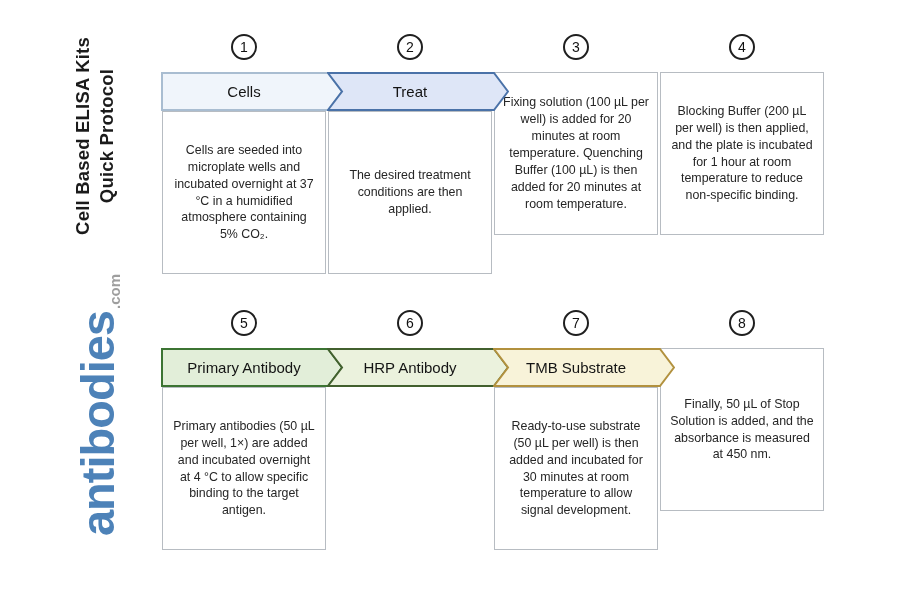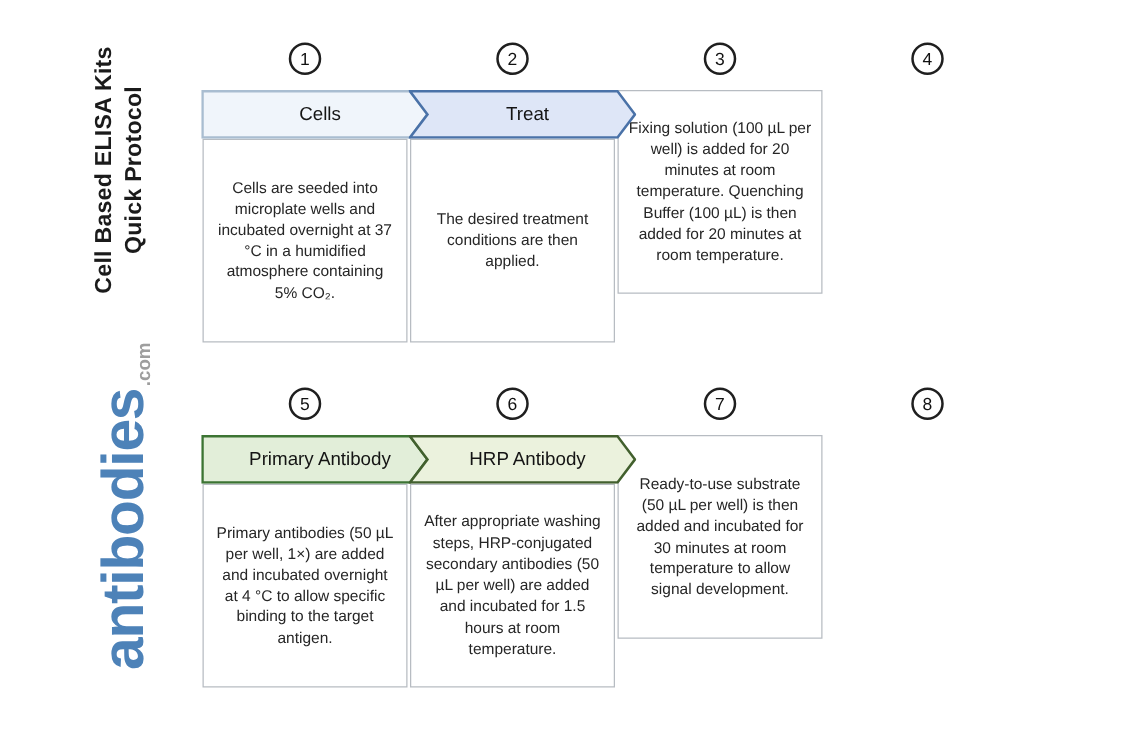--- a/index.html
+++ b/index.html
@@ -28,21 +28,21 @@
   .pcol{width:166px;flex:0 0 166px;}
   .num-circle{
     width:22px;height:22px;border:2px solid #1f1f1f;border-radius:50%;
     margin:0 auto 12px auto;background:#fff;
     display:flex;align-items:center;justify-content:center;
     font-size:14px;color:#111;
   }
   .banner{position:relative;height:39px;}
   .banner svg{position:absolute;left:0;top:0;display:block;}
   .banner-label{
-    position:absolute;left:12px;top:0;width:166px;height:39px;
+    position:absolute;left:0;top:0;width:166px;height:39px;
     display:flex;align-items:center;justify-content:center;
     font-size:15px;color:#141414;
   }
   .box{
     height:163px;margin:0 1px;border:1.4px solid #b7bcc2;background:#fff;
     display:flex;align-items:center;justify-content:center;
     padding:4px 8px;box-sizing:border-box;
   }
   .desc{
     margin:0;text-align:center;font-size:12.4px;line-height:1.37;color:#262626;
@@ -98,20 +98,23 @@
       <span>3</span>
     </div>
     <div class="box">
       <p class="desc">Fixing solution (100 µL per well) is added for 20 minutes at room temperature. Quenching Buffer (100 µL) is then added for 20 minutes at room temperature.</p>
     </div>
   </div>
         <div class="pcol">
     <div class="num-circle">
       <span>4</span>
     </div>
+    <div class="box">
+      <p class="desc">Blocking Buffer (200 µL per well) is then applied, and the plate is incubated for 1 hour at room temperature to reduce non-specific binding.</p>
+    </div>
   </div>
       </div>
     <div class="prow second">
         <div class="pcol">
     <div class="num-circle">
       <span>5</span>
     </div>
     <div class="banner">
       <svg width="182" height="39">
         <polygon stroke-width="2" stroke-linejoin="miter" points="1,1 167,1 181,19.5 167,38 1,38" fill="#e2eed9" stroke="#3c7433"></polygon>
@@ -125,33 +128,39 @@
         <div class="pcol">
     <div class="num-circle">
       <span>6</span>
     </div>
     <div class="banner">
       <svg width="182" height="39">
         <polygon stroke-width="2" stroke-linejoin="miter" points="1,1 167,1 181,19.5 167,38 1,38 15,19.5" fill="#ebf2dd" stroke="#42602e"></polygon>
       </svg>
       <div class="banner-label">HRP Antibody</div>
     </div>
-    <div class="box">
-      <p class="desc">After appropriate washing steps, HRP-conjugated secondary antibodies (50 µL per well) are added and incubated for 1.5 hours at room temperature.</p>
-    </div>
   </div>
         <div class="pcol">
     <div class="num-circle">
       <span>7</span>
+    </div>
+    <div class="banner">
+      <svg width="182" height="39">
+        <polygon stroke-width="2" stroke-linejoin="miter" points="1,1 167,1 181,19.5 167,38 1,38 15,19.5" fill="#f8f3d9" stroke="#b2913e"></polygon>
+      </svg>
+      <div class="banner-label">TMB Substrate</div>
     </div>
     <div class="box">
       <p class="desc">Ready-to-use substrate (50 µL per well) is then added and incubated for 30 minutes at room temperature to allow signal development.</p>
     </div>
   </div>
         <div class="pcol">
     <div class="num-circle">
       <span>8</span>
     </div>
+    <div class="box">
+      <p class="desc">Finally, 50 µL of Stop Solution is added, and the absorbance is measured at 450 nm.</p>
+    </div>
   </div>
       </div>
   </div>
 
 </div>
 
 </body></html>

